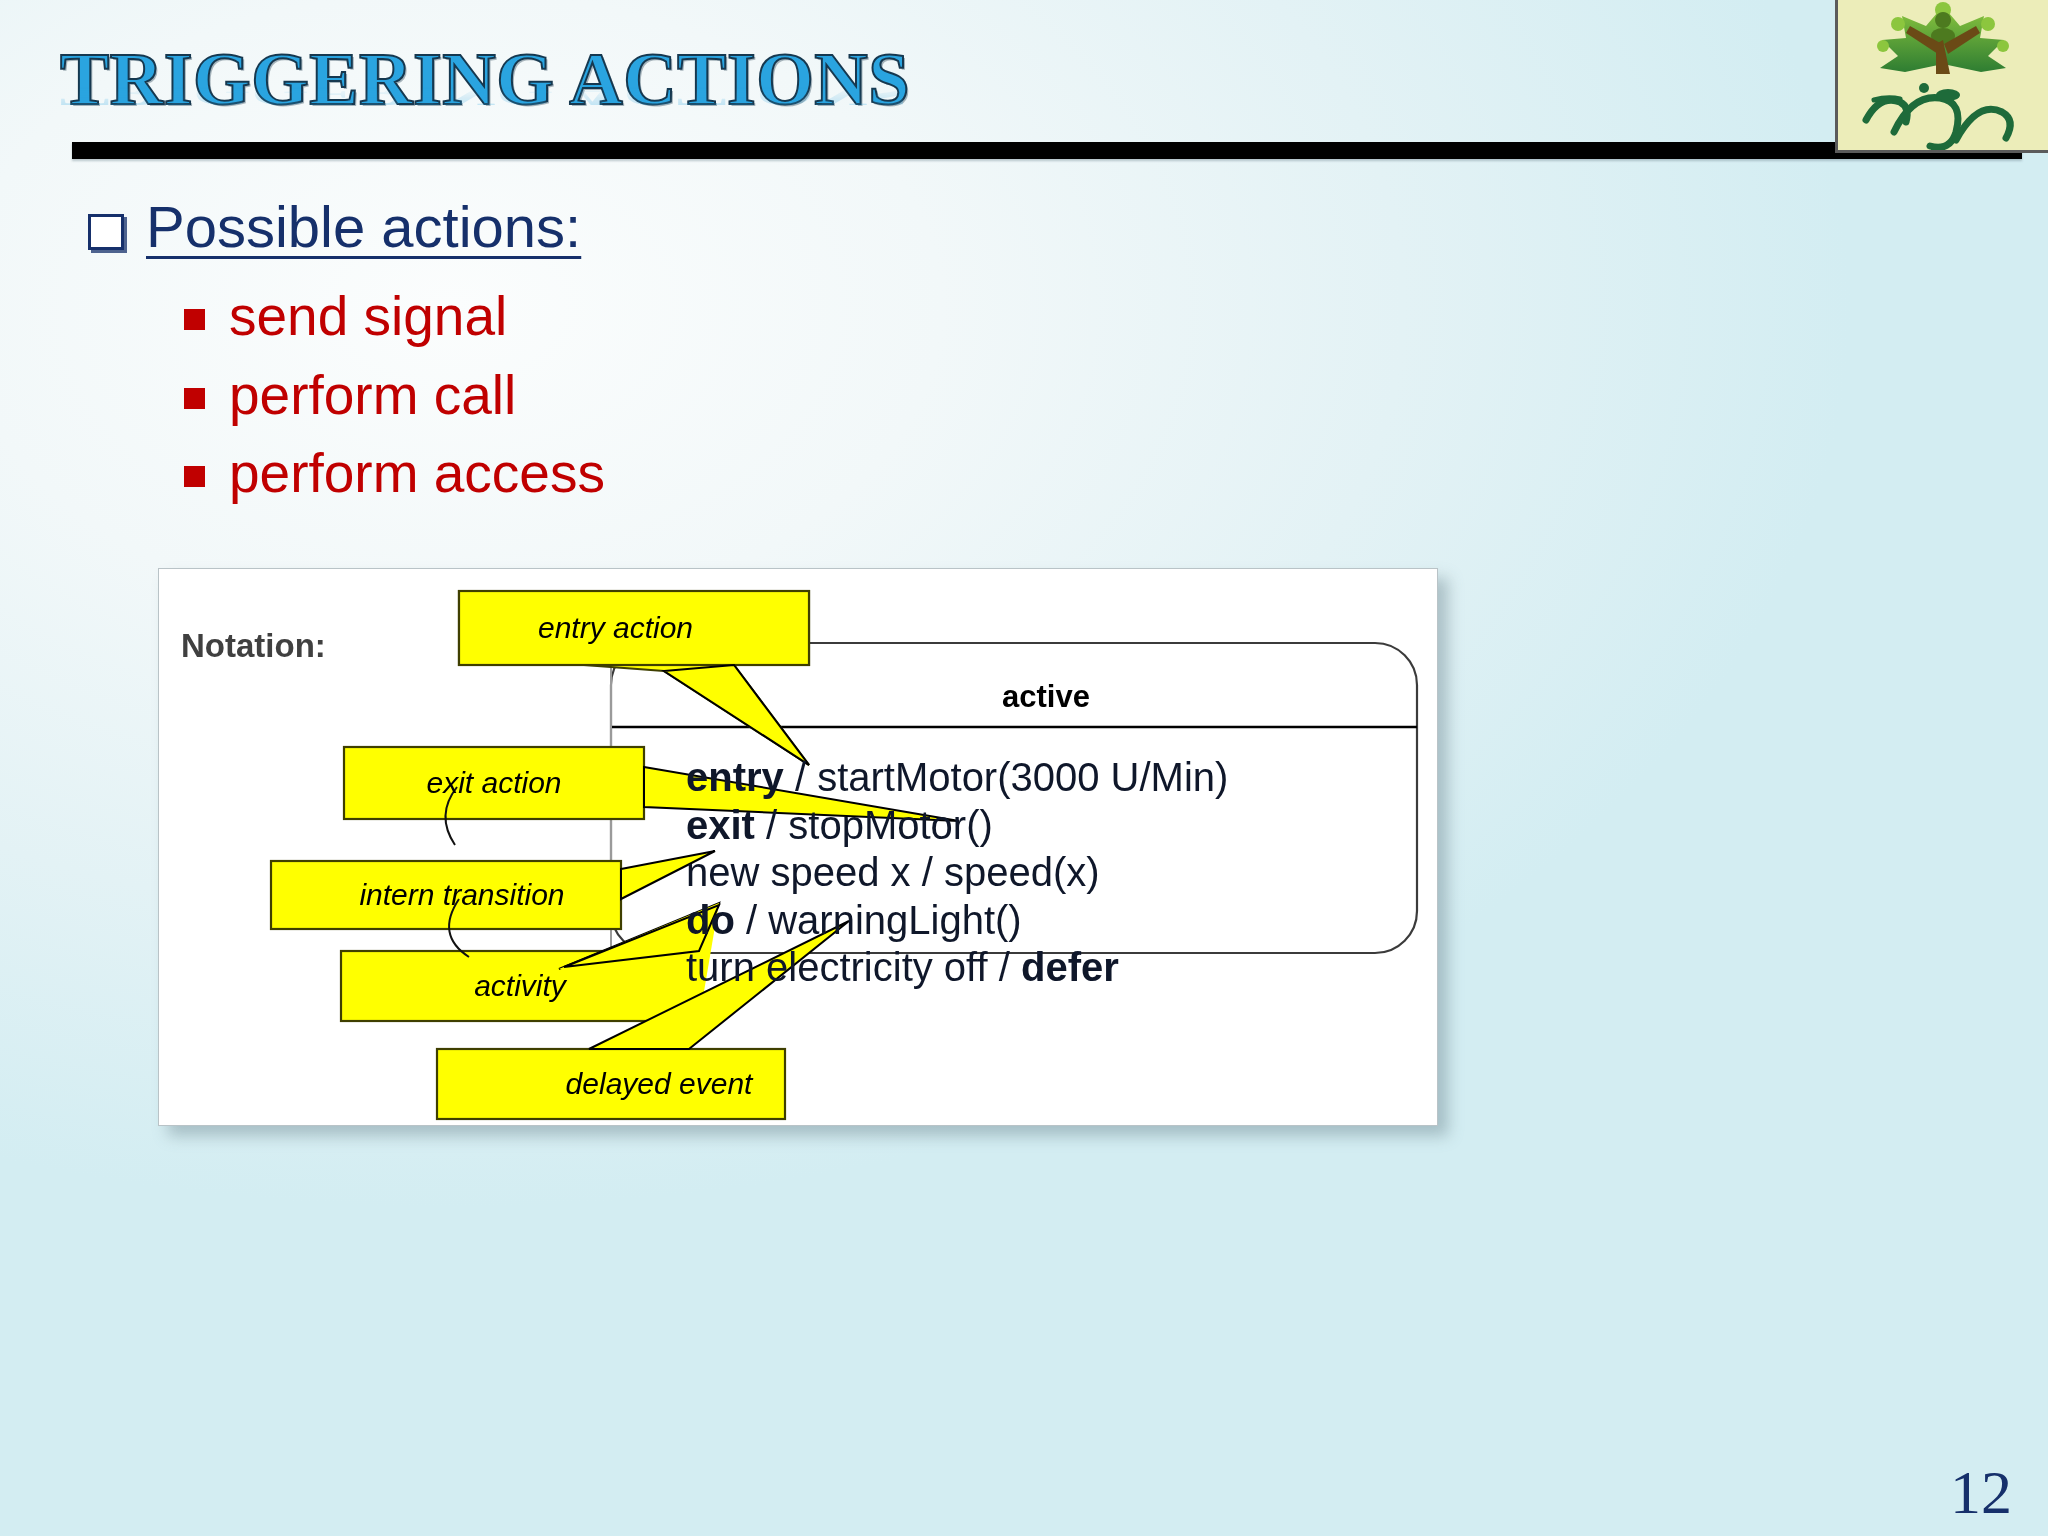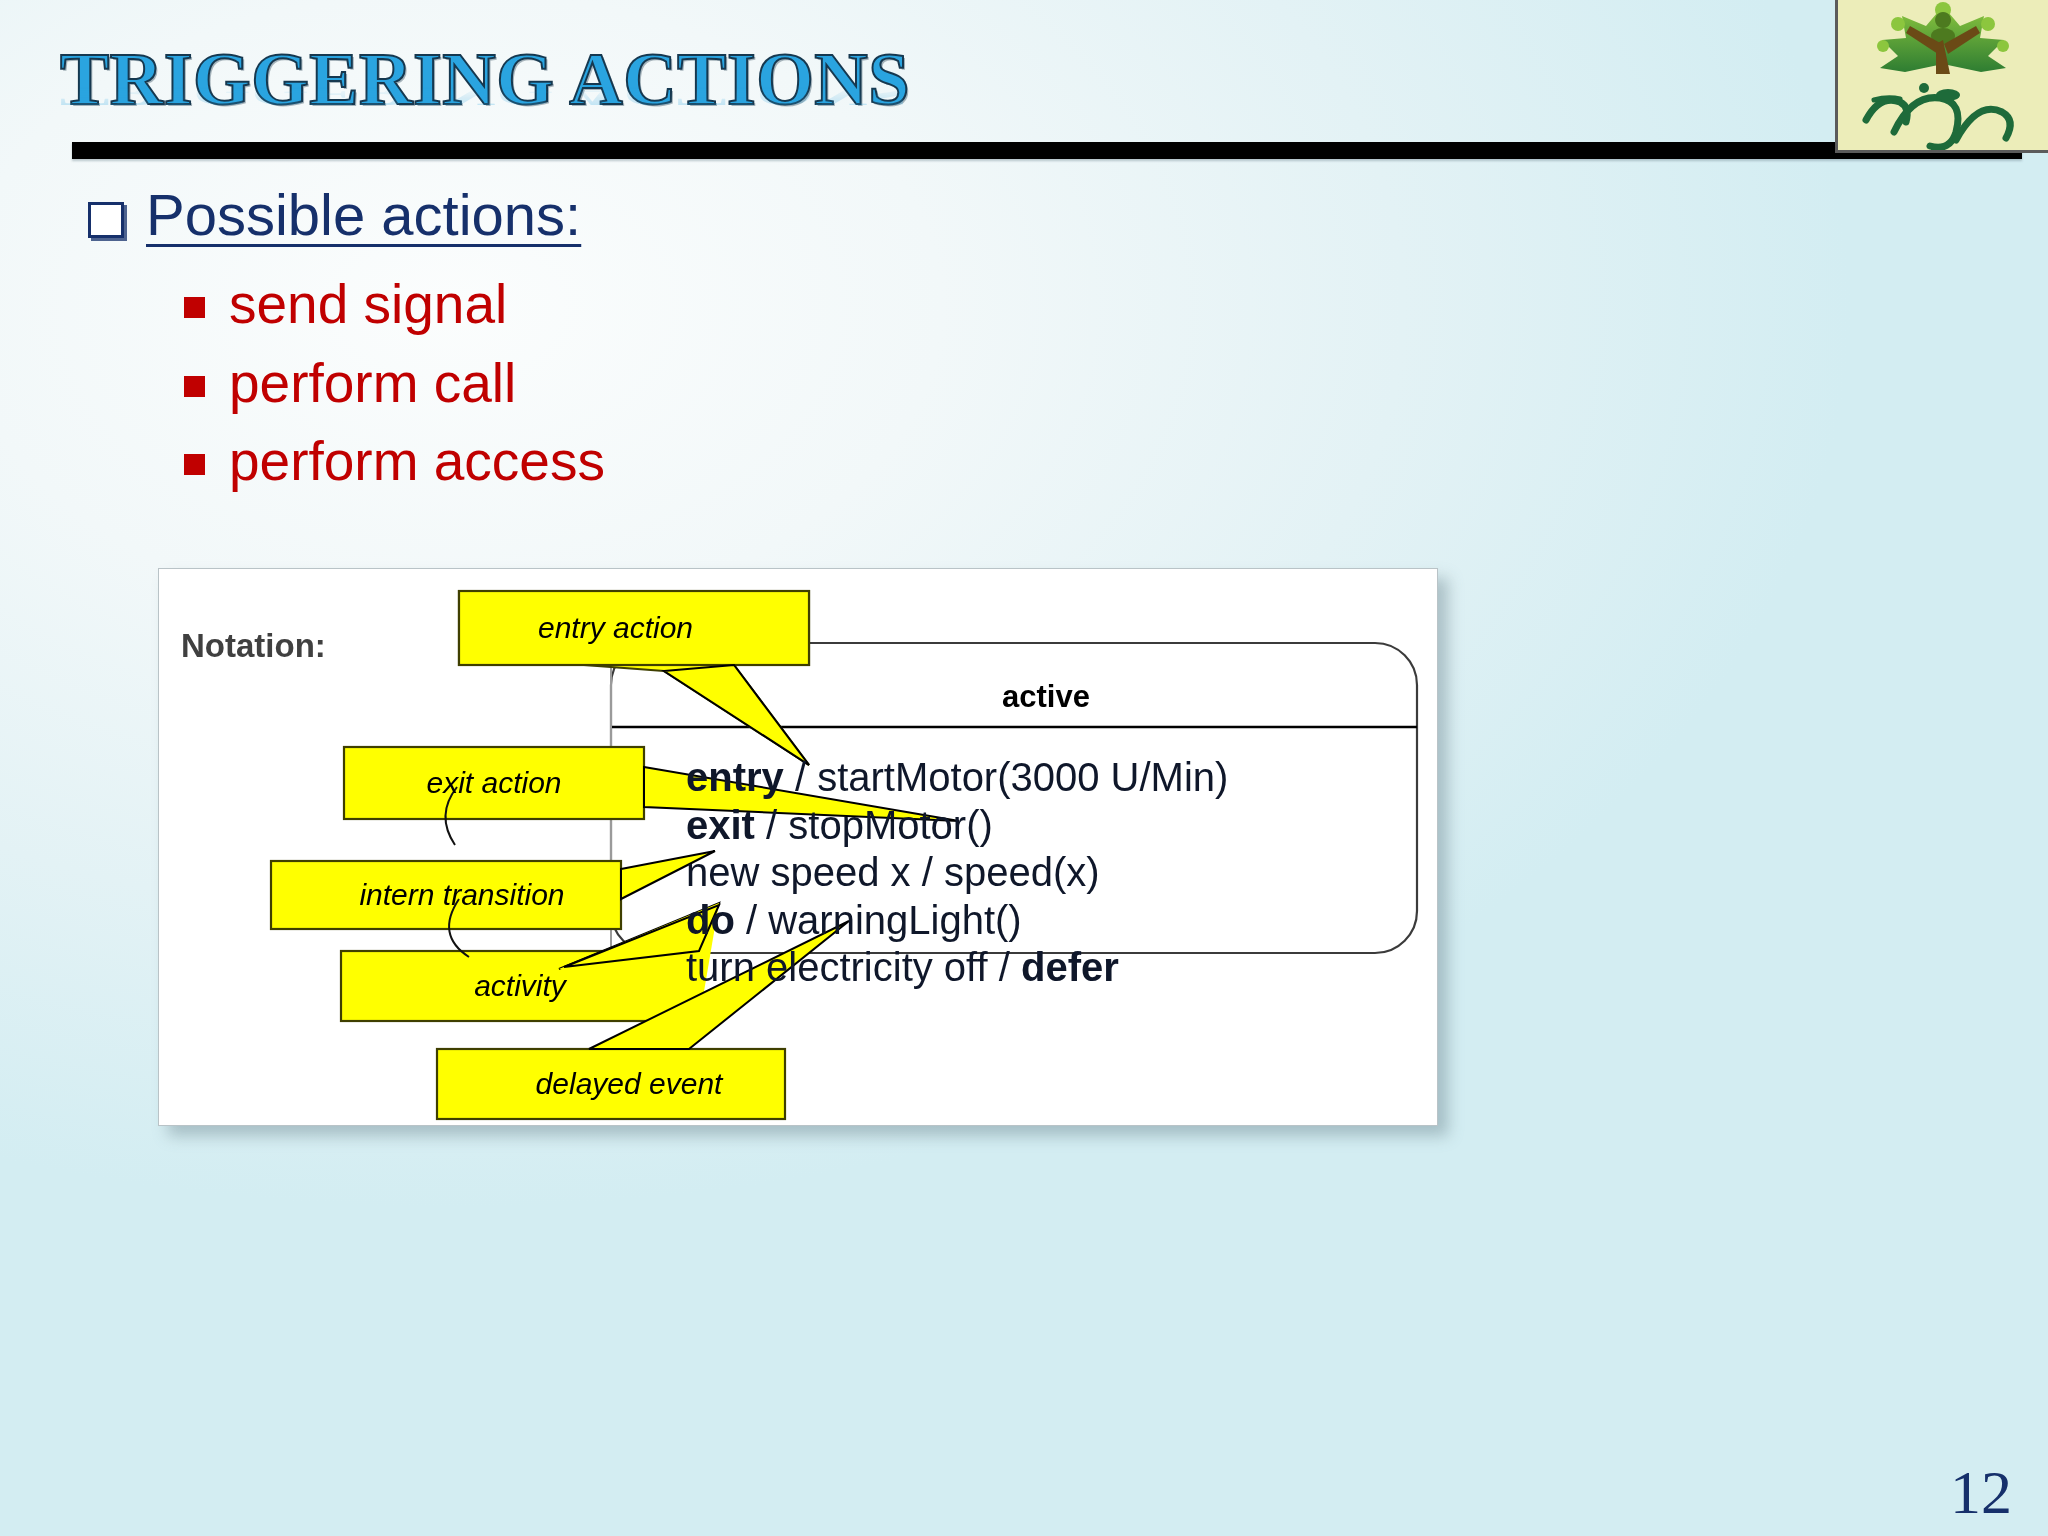--- a/index.html
+++ b/index.html
@@ -81,21 +81,21 @@
     background: #ecedb9;
     border-left: 3px solid #5b5b5b;
     border-bottom: 3px solid #5b5b5b;
     overflow: hidden;
   }
 
   
   #bullets {
     position: absolute;
     left: 88px;
-    top: 180px;
+    top: 192px;
     width: 1400px;
   }
   .lvl1 {
     display: flex;
     align-items: flex-start;
     gap: 22px;
     margin-bottom: 16px;
   }
   .lvl1-marker {
     width: 30px;
@@ -329,20 +329,20 @@
         <div class="ln"><b>exit</b><span> / stopMotor()</span></div>
         <div class="ln"><span>new speed x / speed(x)</span></div>
         <div class="ln"><b>do</b><span> / warningLight()</span></div>
         <div class="ln"><span>turn electricity off / </span><b>defer</b></div>
       </div>
 
       <div class="callout-label" style="left:300px; top:22px; width:313px; height:74px; display:flex; align-items:center; justify-content:center;">entry action</div>
       <div class="callout-label" style="left:185px; top:178px; width:300px; height:72px; display:flex; align-items:center; justify-content:center;border-radius:6px;">exit action</div>
       <div class="callout-label" style="left:112px; top:292px; width:350px; height:68px; display:flex; align-items:center; justify-content:center;padding-left:16px;">intern transition</div>
       <div class="callout-label" style="left:182px; top:382px; width:358px; height:70px; display:flex; align-items:center; justify-content:center;">activity</div>
-      <div class="callout-label" style="left:278px; top:480px; width:384px; height:70px; display:flex; align-items:center; justify-content:center;">delayed event</div>
+      <div class="callout-label" style="left:278px; top:480px; width:384px; height:70px; display:flex; align-items:center; justify-content:center;padding-left:30px;">delayed event</div>
 
     </div>
   </div>
 
   <div id="page-number">12</div>
 
 </div>
 
 </body></html>

